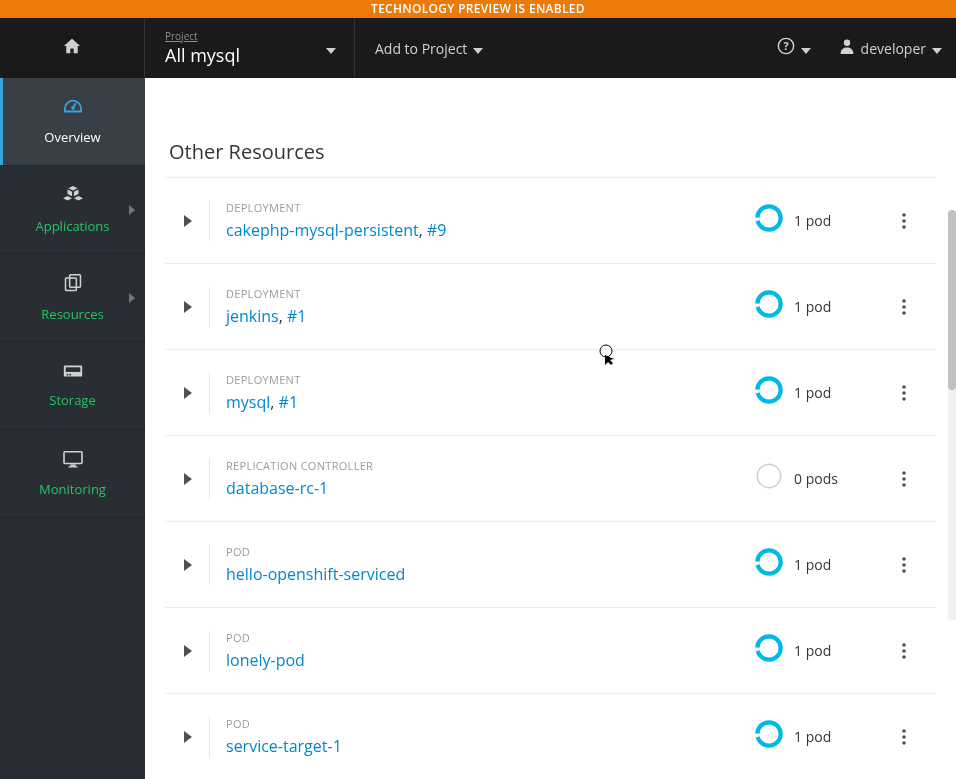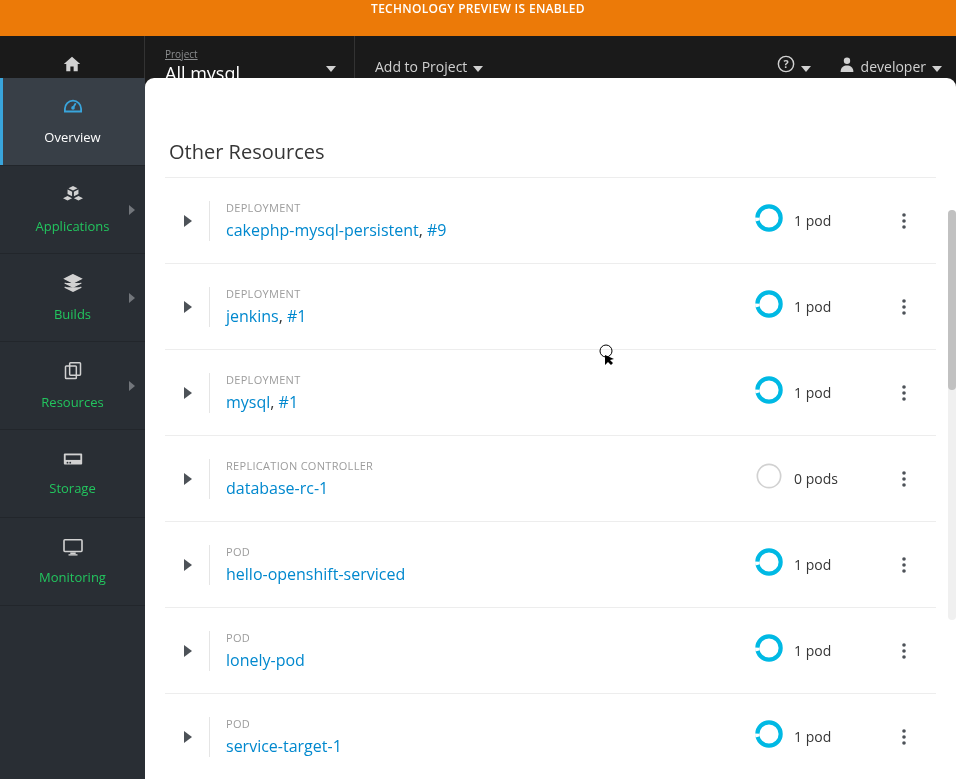--- a/index.html
+++ b/index.html
@@ -1,18 +1,18 @@
 <!DOCTYPE html>
 <html><head>
 <meta charset="utf-8">
 <style>
 * { margin: 0; padding: 0; box-sizing: border-box; font-family: "Open Sans", "Helvetica Neue", Helvetica, Arial, sans-serif; }
 body { background: #fff; width: 956px; height: 779px; overflow: hidden; position: relative; }
 
-.banner { background: #ec7a08; color: #fff; text-align: center; font-size: 12px; font-weight: 600; padding: 2px 0; height: 36px; line-height: 14px; letter-spacing: 0.3px; }
+.banner { background: #ec7a08; color: #fff; text-align: center; font-size: 12px; font-weight: 600; padding: 2px 0; height: 18px; line-height: 14px; letter-spacing: 0.3px; }
 
 .topbar { background: #1a1a1a; height: 60px; display: flex; align-items: center; color: #d1d1d1; }
 .topbar-home { width: 145px; display: flex; justify-content: center; align-items: center; height: 100%; border-right: 1px solid #333; }
 .topbar-project { flex: 0 0 210px; padding: 8px 20px; border-right: 1px solid #333; height: 100%; display: flex; flex-direction: column; justify-content: center; position: relative; cursor: pointer; }
 .topbar-project .lbl { font-size: 10px; color: #8b8d8f; text-decoration: underline; }
 .topbar-project .val { font-size: 18px; color: #fff; }
 .topbar-project .chev { position: absolute; right: 18px; top: 50%; transform: translateY(-50%); }
 .topbar-add { padding: 0 20px; font-size: 14px; color: #d1d1d1; cursor: pointer; display: flex; align-items: center; gap: 6px; }
 .topbar-spacer { flex: 1; }
 .topbar-help, .topbar-user { padding: 0 14px; display: flex; align-items: center; gap: 6px; cursor: pointer; font-size: 14px; color: #d1d1d1; }
@@ -123,30 +123,20 @@
       <span class="icon"><svg width="22" height="20" viewBox="0 0 24 22">
           <path fill="#d1d1d1" d="M12 1 L7 3.5 L12 6 L17 3.5 Z M6 5 L6 10 L11 12.5 L11 7.5 Z M18 5 L13 7.5 L13 12.5 L18 10 Z M6 12 L1 14.5 L6 17 L11 14.5 Z M18 12 L13 14.5 L18 17 L23 14.5 Z"></path>
         </svg></span>
       <span>Applications</span>
       <span class="chev"><svg width="6" height="10" viewBox="0 0 6 10">
           <path fill="#72767b" d="M0 0 L6 5 L0 10 Z"></path>
         </svg></span>
     </div>
     <div class="side-item">
       <span class="icon"><svg width="20" height="20" viewBox="0 0 24 24">
-          <path fill="#d1d1d1" d="M12 2 L2 7 L12 12 L22 7 Z M2 12 L12 17 L22 12 M2 17 L12 22 L22 17" stroke="#d1d1d1" stroke-width="1.5"></path>
-          <path fill="#d1d1d1" d="M12 2 L2 7 L12 12 L22 7 Z"></path>
-        </svg></span>
-      <span>Builds</span>
-      <span class="chev"><svg width="6" height="10" viewBox="0 0 6 10">
-          <path fill="#72767b" d="M0 0 L6 5 L0 10 Z"></path>
-        </svg></span>
-    </div>
-    <div class="side-item">
-      <span class="icon"><svg width="20" height="20" viewBox="0 0 24 24">
           <rect x="3" y="6" width="13" height="15" rx="1" fill="none" stroke="#d1d1d1" stroke-width="1.8"></rect>
           <rect x="8" y="2" width="13" height="15" rx="1" fill="none" stroke="#d1d1d1" stroke-width="1.8"></rect>
         </svg></span>
       <span>Resources</span>
       <span class="chev"><svg width="6" height="10" viewBox="0 0 6 10">
           <path fill="#72767b" d="M0 0 L6 5 L0 10 Z"></path>
         </svg></span>
     </div>
     <div class="side-item">
       <span class="icon"><svg width="22" height="16" viewBox="0 0 24 16">

